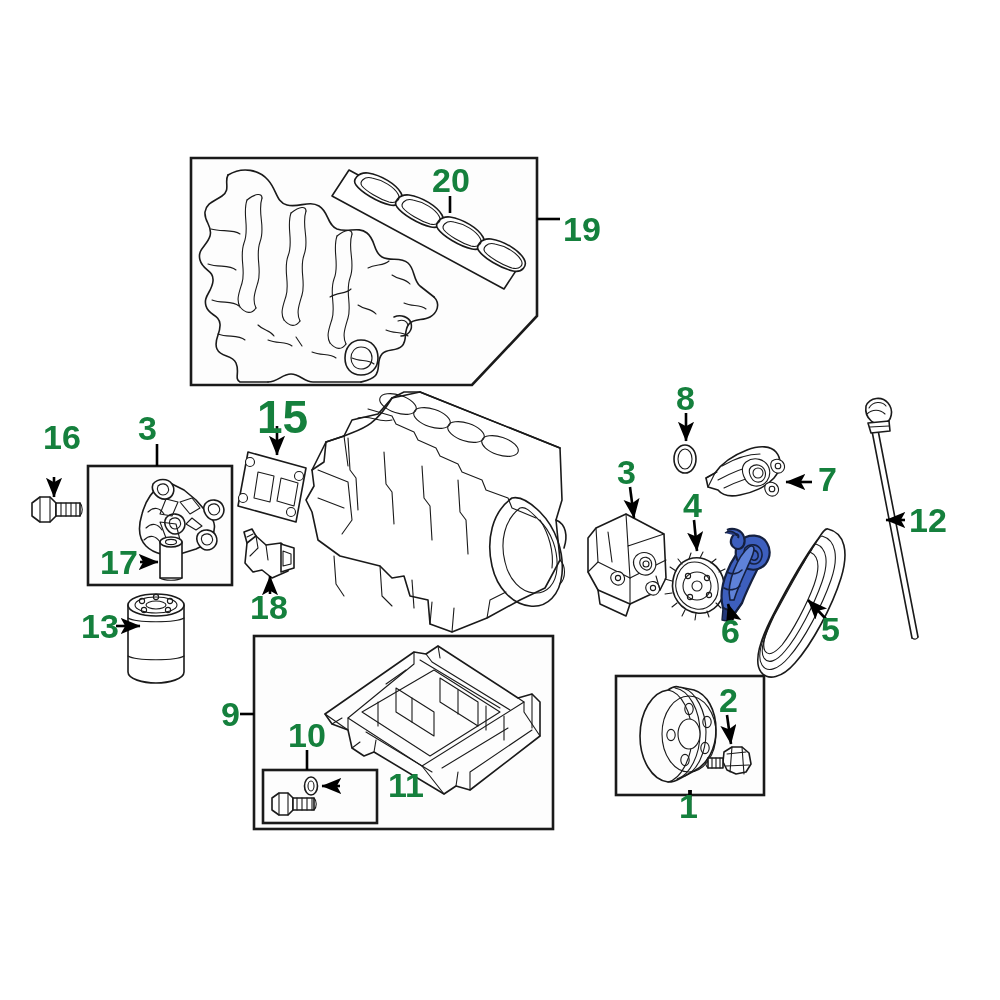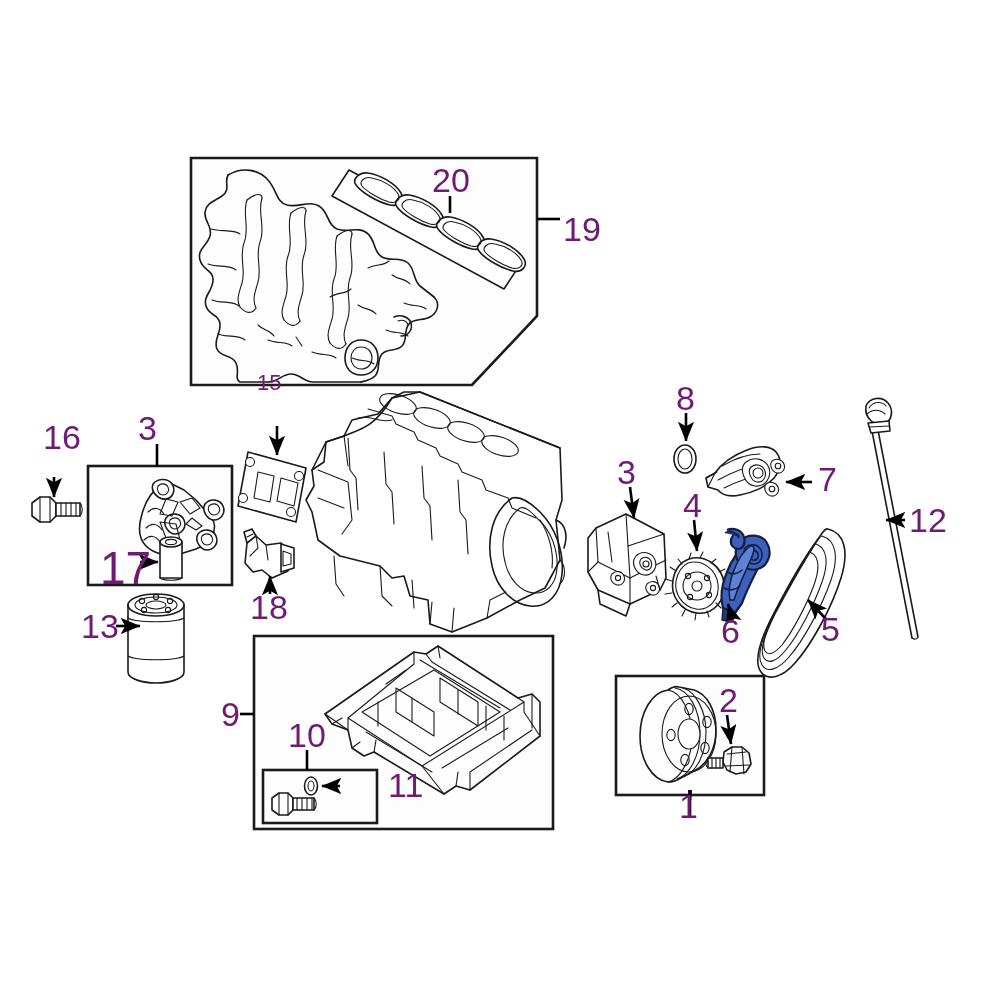--- a/index.html
+++ b/index.html
@@ -7,22 +7,22 @@
   body{
     width:1000px;height:1000px;overflow:hidden;
     font-family:"Liberation Sans", sans-serif;
     position:relative;
   }
   #diagram-root{position:absolute;left:0;top:0;width:1000px;height:1000px;}
   svg.layer{position:absolute;left:0;top:0;width:1000px;height:1000px;}
   .callout-num{
     position:absolute;
     font-family:"Liberation Sans", sans-serif;
-    font-weight:400;
-    color:#701a75;
+    font-weight:700;
+    color:#15803d;
     line-height:1;
     white-space:nowrap;
     user-select:none;
   }
 </style>
 </head>
 <body>
 
 <div id="diagram-root">
 
@@ -521,20 +521,20 @@
   <div class="callout-num" style="left:821px;top:612px;font-size:34px;">5</div>
   <div class="callout-num" style="left:721px;top:614px;font-size:34px;">6</div>
   <div class="callout-num" style="left:818px;top:462px;font-size:34px;">7</div>
   <div class="callout-num" style="left:676px;top:381px;font-size:34px;">8</div>
   <div class="callout-num" style="left:221px;top:697px;font-size:34px;">9</div>
   <div class="callout-num" style="left:288px;top:718px;font-size:34px;text-align:center;">10</div>
   <div class="callout-num" style="left:340px;top:768px;font-size:34px;margin-left:48px;">11</div>
   <div class="callout-num" style="left:909px;top:503px;font-size:34px;">12</div>
   <div class="callout-num" style="left:81px;top:609px;font-size:34px;text-align:right;">13</div>
   <div class="callout-num" style="left:138px;top:411px;font-size:34px;">3</div>
-  <div class="callout-num" style="left:257px;top:372px;font-size:22px;">15</div>
+  <div class="callout-num" style="left:257px;top:394px;font-size:46px;">15</div>
   <div class="callout-num" style="left:43px;top:420px;font-size:34px;">16</div>
-  <div class="callout-num" style="left:100px;top:545px;font-size:46px;">17</div>
+  <div class="callout-num" style="left:100px;top:545px;font-size:34px;">17</div>
   <div class="callout-num" style="left:250px;top:590px;font-size:34px;">18</div>
   <div class="callout-num" style="left:563px;top:212px;font-size:34px;">19</div>
   <div class="callout-num" style="left:432px;top:163px;font-size:34px;">20</div>
 
 </div>
 
 </body></html>

